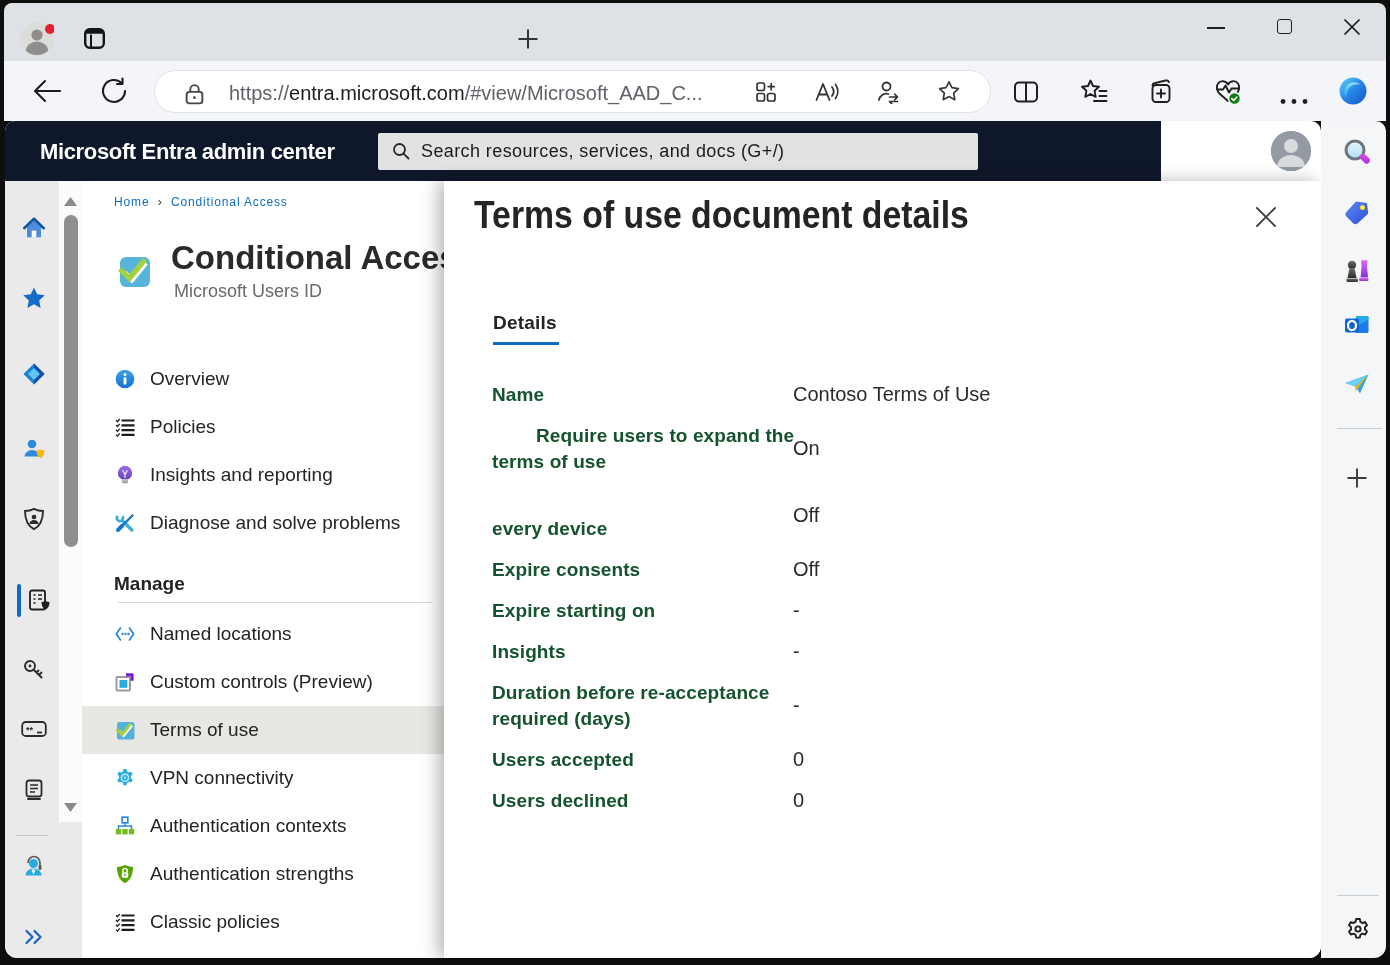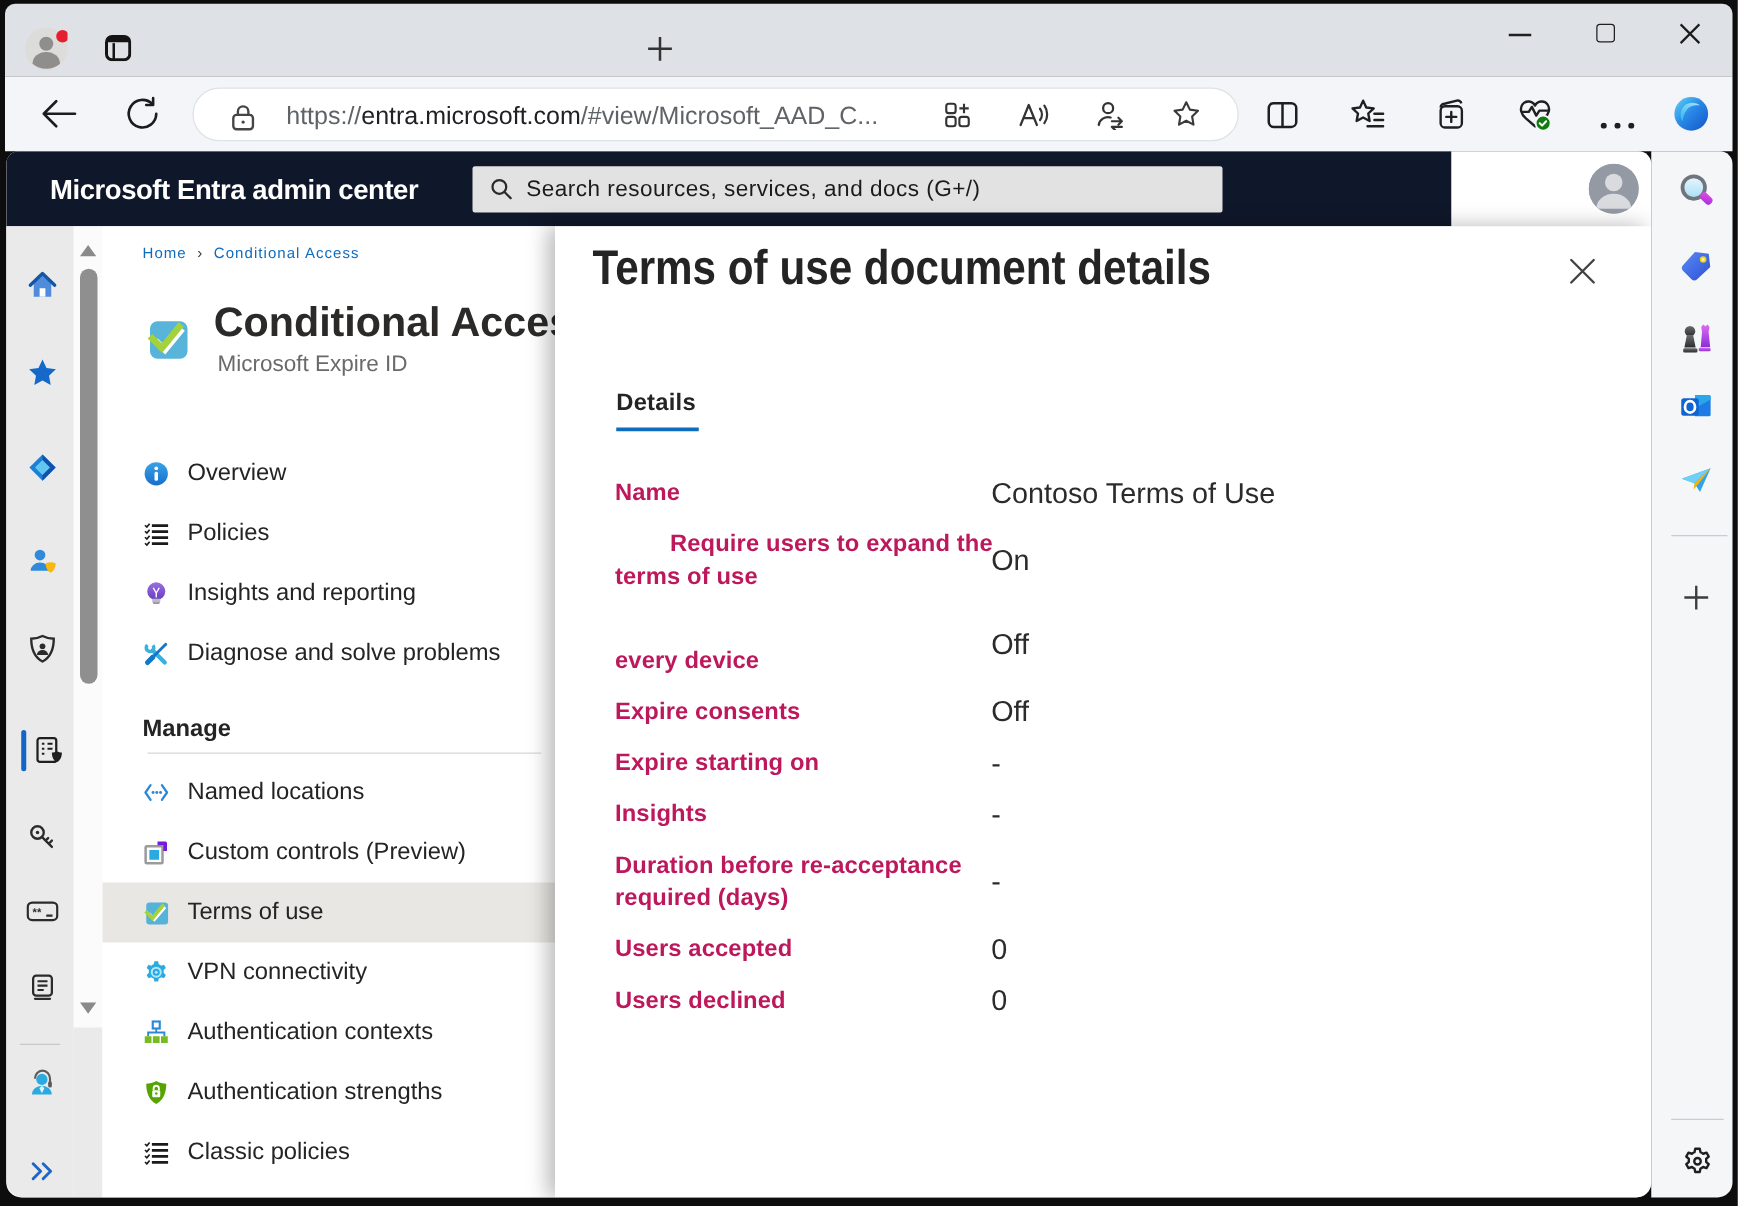--- a/index.html
+++ b/index.html
@@ -27,22 +27,22 @@
 #sbtrack { position:absolute; left:54px; top:60px; width:23px; height:641px; background:#fbfbfb; }
 #sbunder { position:absolute; left:54px; top:701px; width:23px; height:136px; background:#eaeaea; }
 #nav { position:absolute; left:77px; top:60px; width:362px; height:777px; background:#fff; }
 #detail { position:absolute; left:439px; top:60px; width:877px; height:777px;
   background:#fff; box-shadow:-6px 0 16px rgba(0,0,0,0.28); }
 .navitem { position:absolute; left:0; width:362px; height:48px; }
 .navitem .ic { position:absolute; left:33px; top:14px; width:20px; height:20px; }
 .navitem .tx { position:absolute; left:68px; top:13px; font-size:19px; color:#242424; white-space:nowrap; }
 .seltou { background:#e9e7e4; }
 
-.lbl { position:absolute; left:48px; font-size:19px; letter-spacing:0.1px; font-weight:bold; color:#be185d; white-space:nowrap; line-height:21px; }
-.val { position:absolute; left:349px; font-size:23px; color:#2b2b2b; white-space:nowrap; line-height:21px; }
+.lbl { position:absolute; left:48px; font-size:19px; letter-spacing:0.1px; font-weight:bold; color:#14532d; white-space:nowrap; line-height:21px; }
+.val { position:absolute; left:349px; font-size:20px; color:#2b2b2b; white-space:nowrap; line-height:21px; }
 </style>
 </head>
 <body>
 
 <div id="titlebar">
   <div id="avatarTL" class="abs" style="left:16px;top:19px;width:34px;height:34px;"><svg width="100%" height="100%" viewBox="0 0 34 34">
         <circle cx="17" cy="17" r="17" fill="#dcdcda"></circle>
         <circle cx="17" cy="13" r="5.6" fill="#8f8e8c"></circle>
         <path d="M6 29 a11 9.5 0 0 1 22 0 a17 17 0 0 1 -22 0 Z" fill="#8f8e8c"></path>
         <circle cx="30" cy="7" r="5" fill="#e5202e"></circle>
@@ -296,21 +296,21 @@
 
       <div class="abs" style="left:32px;top:14px;font-size:12px;letter-spacing:0.85px;white-space:nowrap;">
         <span style="color:#0f6cbd;">Home</span><span style="color:#3b3a39;"> &nbsp;›&nbsp; </span><span style="color:#0f6cbd;">Conditional Access</span>
       </div>
       <div id="catitle" class="abs" style="left:35px;top:72px;width:35px;height:35px;"><svg width="100%" height="100%" viewBox="0 0 35 35">
             <rect x="3" y="4" width="30" height="30" rx="6" fill="#59b4d9"></rect>
             <path d="M7.5 19.5 L15 27 L29 10" fill="none" stroke="#fff" stroke-width="4.8"></path>
             <path d="M3 16 L12.5 25.5 L28 6.5" fill="none" stroke="#a3d23e" stroke-width="5.2"></path>
           </svg></div>
       <div class="abs" style="left:89px;top:58px;font-size:33px;font-weight:bold;color:#2b2a29;white-space:nowrap;">Conditional Access</div>
-      <div class="abs" style="left:92px;top:100px;font-size:18px;color:#6a6a68;white-space:nowrap;">Microsoft Expire ID</div>
+      <div class="abs" style="left:92px;top:100px;font-size:18px;color:#6a6a68;white-space:nowrap;">Microsoft Users ID</div>
 
       <div class="navitem" style="top:174px;">
           <div class="ic" id="ic-info"><svg width="100%" height="100%" viewBox="0 0 20 20">
               <defs>
                 <linearGradient id="ig" x1="0" y1="0" x2="0" y2="1">
                   <stop offset="0" stop-color="#3aa3e8"></stop>
                   <stop offset="1" stop-color="#1670cd"></stop>
                 </linearGradient>
               </defs>
               <circle cx="10" cy="10" r="9.3" fill="url(#ig)"></circle>

